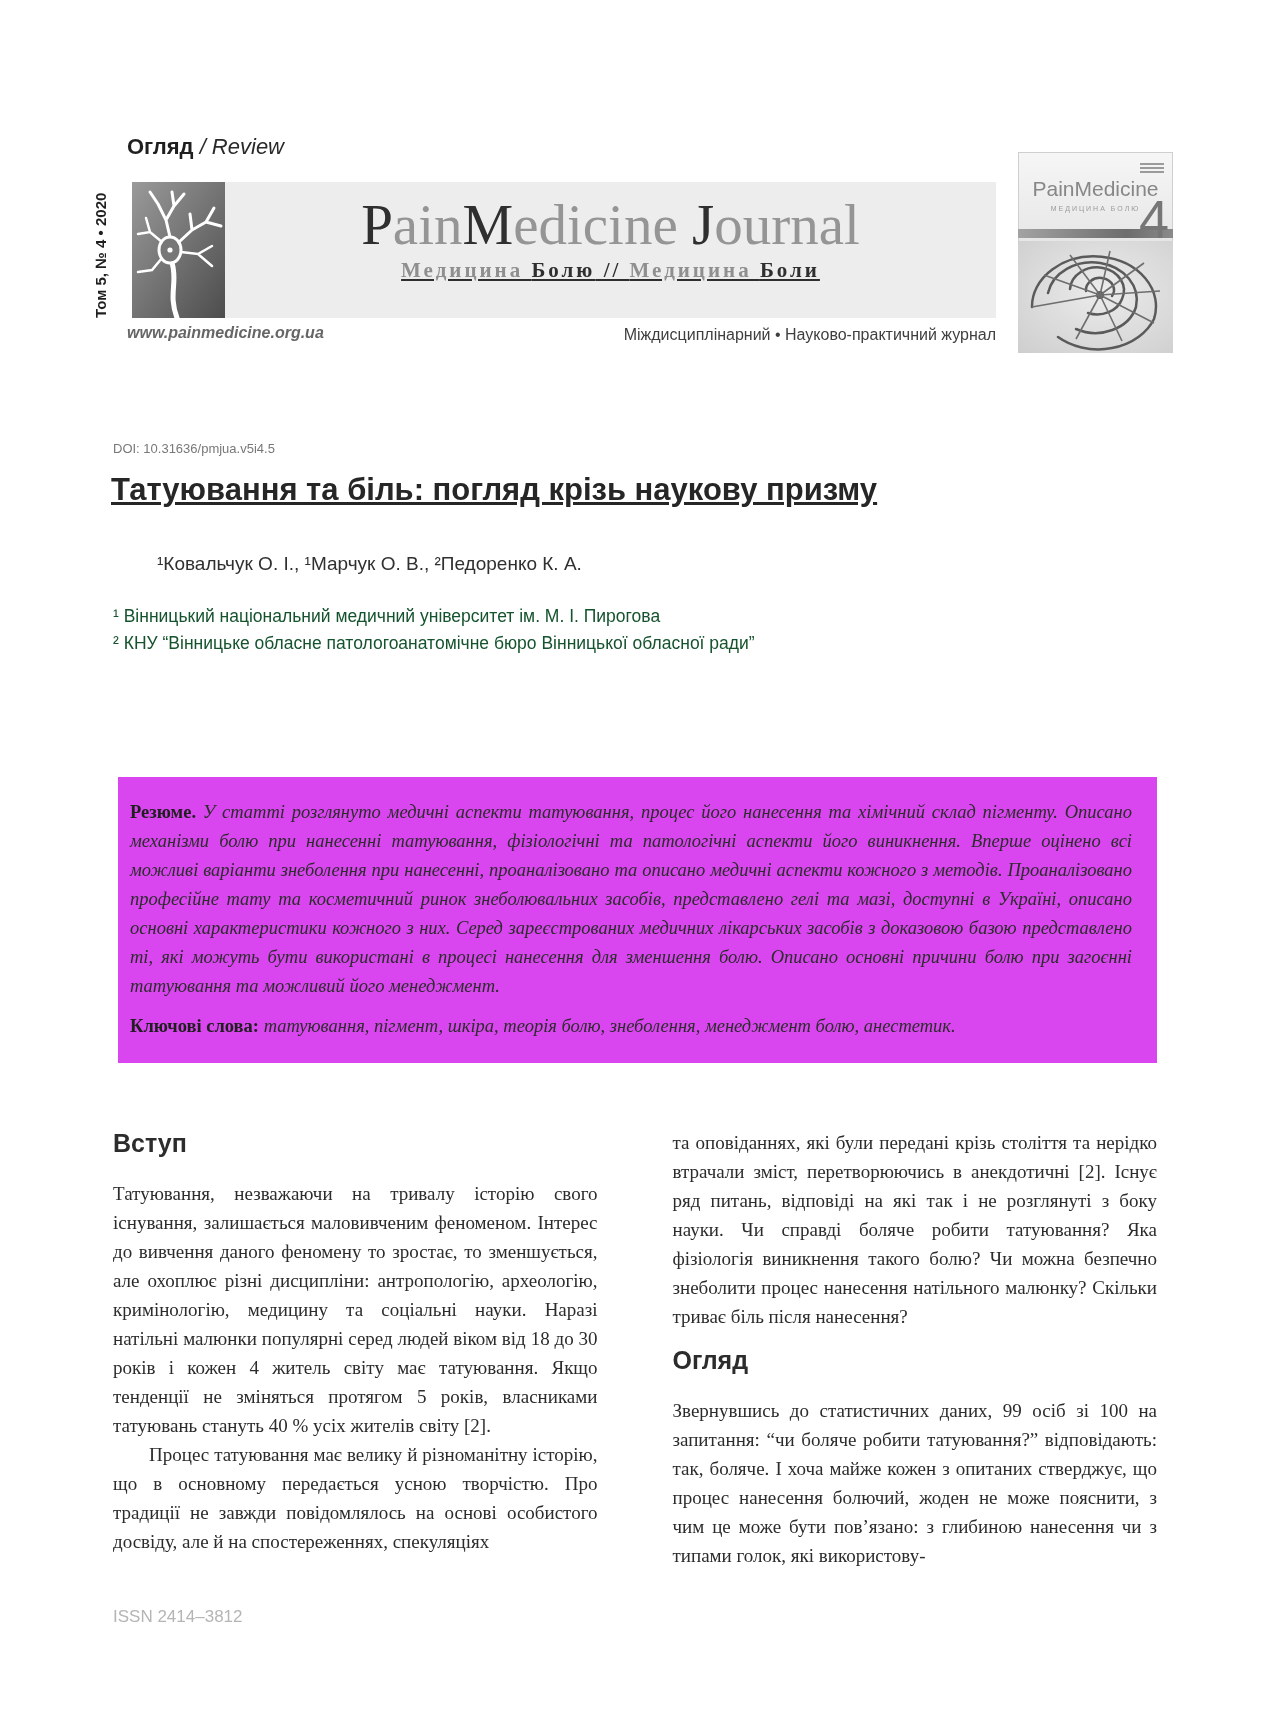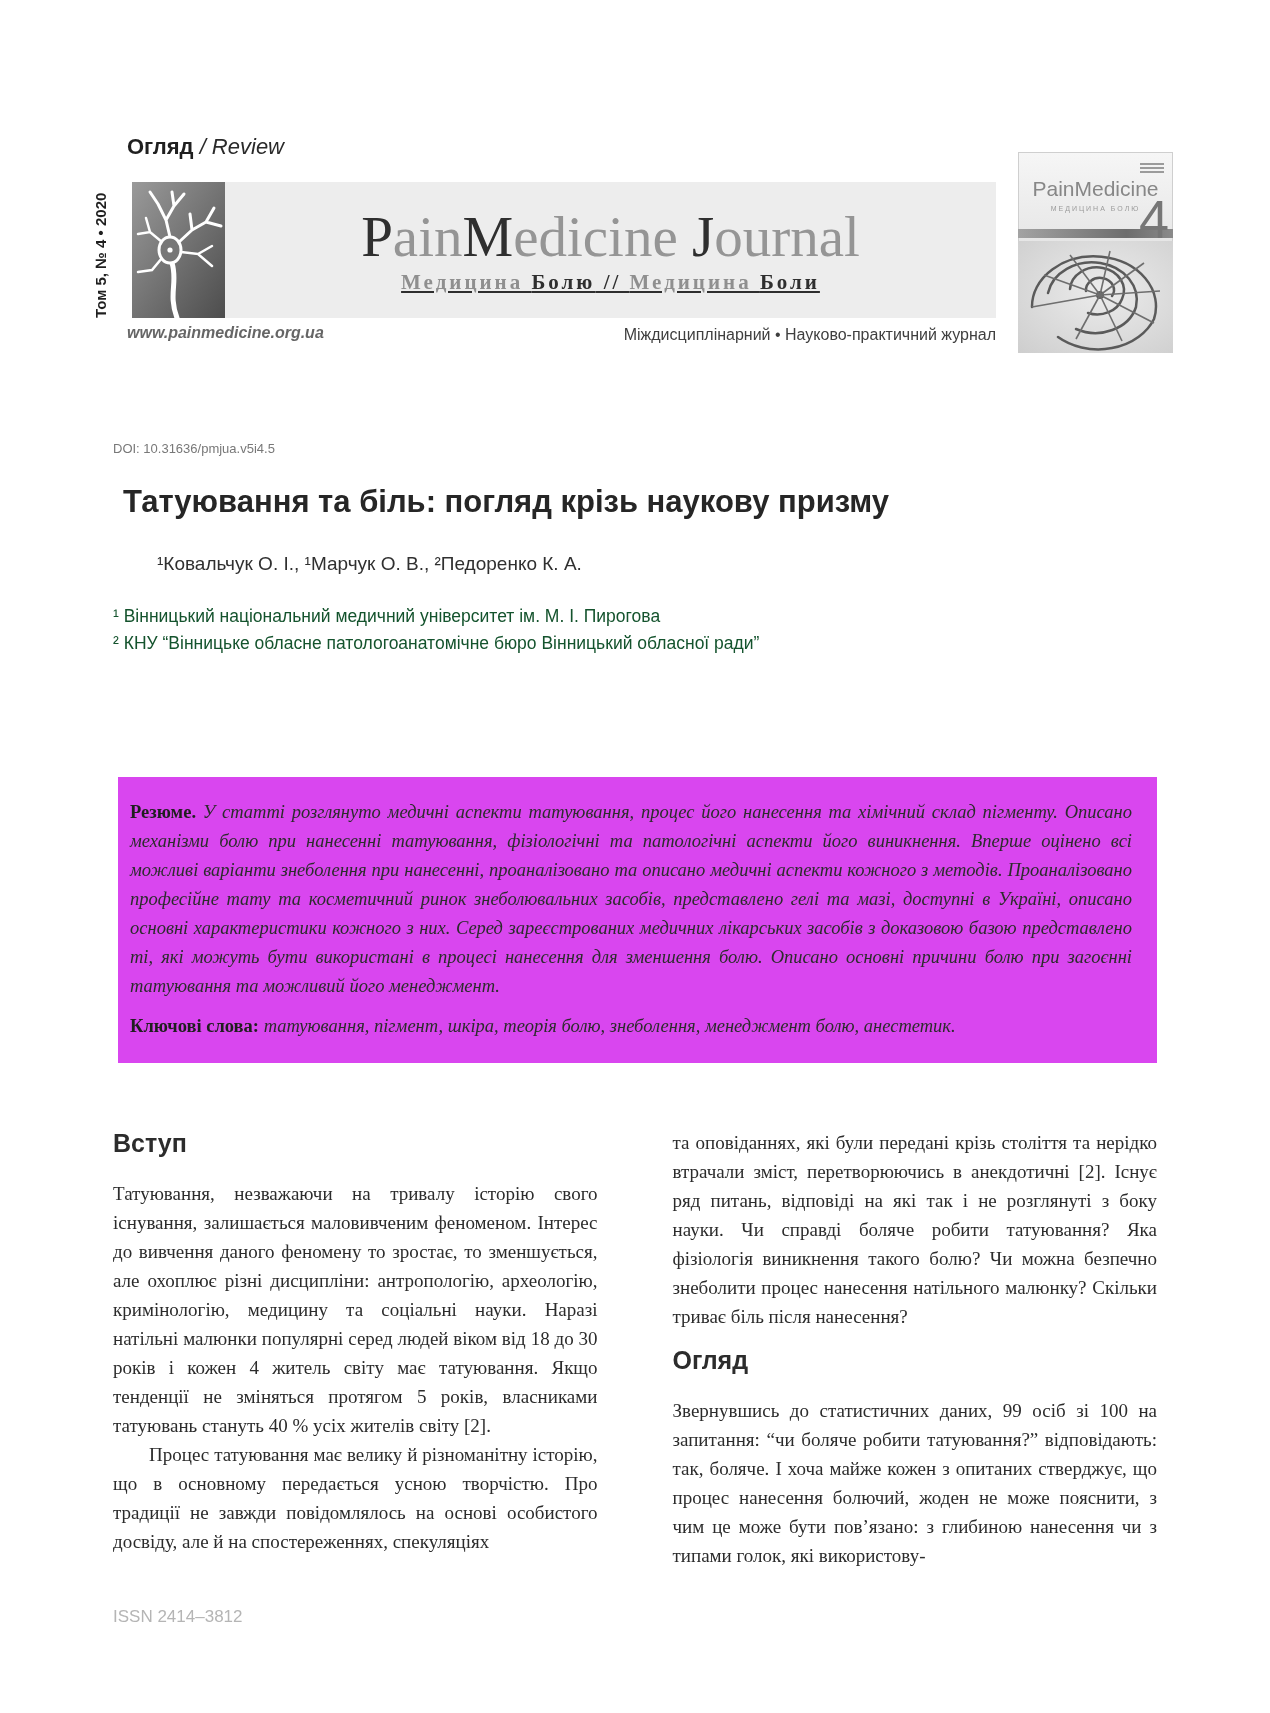--- a/index.html
+++ b/index.html
@@ -16,21 +16,21 @@
   .section-label .sec2 { font-weight:normal; font-style:italic; color:#2a2a2a; }
   .spine {
     position:absolute; left:88px; top:318px; width:140px; height:26px;
     transform:rotate(-90deg); transform-origin:0 0;
     font-family:"Liberation Sans", sans-serif; font-weight:bold; font-size:15px; color:#1f1f1f;
     line-height:26px; white-space:nowrap;
   }
   .band { position:absolute; left:132px; top:182px; width:864px; height:136px; background:#ededed; }
   .neuron { position:absolute; left:0; top:0; width:93px; height:136px; }
   .band-center { position:absolute; left:93px; right:0; top:0; bottom:0; text-align:center; }
-  .journal-title { margin-top:24px; font-size:57px; line-height:62px; font-family:"Liberation Serif", serif; }
+  .journal-title { margin-top:12px; font-size:57px; line-height:62px; font-family:"Liberation Serif", serif; }
   .t-dark { color:#2f2f2f; } .t-gray { color:#959595; }
   .journal-subtitle { margin-top:2px; font-size:21px; font-weight:bold; letter-spacing:3px;text-decoration:underline; }
   .s-gray { color:#8f8f8f; } .s-dark { color:#2f2f2f; }
   .website {
     position:absolute; left:127px; top:324px;
     font-family:"Liberation Sans", sans-serif; font-style:italic; font-weight:bold; font-size:16px; color:#666;
   }
   .journal-type {
     position:absolute; top:326px; right:274px;
     font-family:"Liberation Sans", sans-serif; font-size:16px; color:#3f3f3f;
@@ -49,22 +49,22 @@
   .cover-subtitle { position:absolute; top:53px; left:0; width:100%; text-align:center;
     font-family:"Liberation Sans", sans-serif; font-size:7px; letter-spacing:2px; color:#9a9a9a; }
   .cover-band { position:absolute; top:77px; left:0; right:0; height:9px;
     background:linear-gradient(90deg,#a3a3a3,#6d6d6d 70%,#8a8a8a); }
   .cover-issue { position:absolute; top:40px; right:4px;
     font-family:"Liberation Sans", sans-serif; font-size:54px; line-height:54px; color:#767676; }
   .cover-nautilus { position:absolute; left:0; bottom:0; width:155px; height:112px; }
   
   .doi { position:absolute; left:113px; top:441px;
     font-family:"Liberation Sans", sans-serif; font-size:13px; color:#787878; }
-  .title { position:absolute; left:111px; top:472px; margin:12px;
-    font-family:"Liberation Sans", sans-serif; font-size:31px; font-weight:bold; color:#262626; }
+  .title { position:absolute; left:111px; top:472px; margin:0;
+    font-family:"Liberation Sans", sans-serif; font-size:31px; font-weight:bold; color:#262626;text-decoration:underline; }
   .authors { position:absolute; left:113px; top:553px;
     font-family:"Liberation Sans", sans-serif; font-size:19px; color:#303030;margin-left:44px; }
   .affiliations { position:absolute; left:113px; top:603px;
     font-family:"Liberation Sans", sans-serif; font-size:17.5px; color:#14532d; line-height:27px; }
   
   .abstract-box { position:absolute; left:118px; top:777px; width:1039px;
     background:#d946ef; padding:21px 25px 22px 12px; box-sizing:border-box; }
   .abstract-p { margin:0; font-size:18.5px; line-height:29px; text-align:justify; font-style:italic; color:#2c2c2c; }
   .abstract-p .lbl, .keywords-p .lbl { font-style:normal; font-weight:bold; color:#1f1f1f; }
   .keywords-p { margin:11px 0 0 0; font-size:18.5px; line-height:29px; font-style:italic; color:#2c2c2c; }
@@ -161,21 +161,21 @@
   </div>
 
   <div class="website">www.painmedicine.org.ua</div>
   <div class="journal-type">Міждисциплінарний • Науково-практичний журнал</div>
 
   <div class="doi">DOI: 10.31636/pmjua.v5i4.5</div>
   <h1 class="title">Татуювання та біль: погляд крізь наукову призму</h1>
   <div class="authors">¹Ковальчук О. І., ¹Марчук О. В., ²Педоренко К. А.</div>
   <div class="affiliations">
     <div>¹ Вінницький національний медичний університет ім. М. І. Пирогова</div>
-    <div>² КНУ “Вінницьке обласне патологоанатомічне бюро Вінницький обласної ради”</div>
+    <div>² КНУ “Вінницьке обласне патологоанатомічне бюро Вінницької обласної ради”</div>
   </div>
 
   <div class="abstract-box">
     <p class="abstract-p">
       <span class="lbl">Резюме.</span>
       <span>У статті розглянуто медичні аспекти татуювання, процес його нанесення та хімічний склад пігменту. Описано механізми болю при нанесенні татуювання, фізіологічні та патологічні аспекти його виникнення. Вперше оцінено всі можливі варіанти знеболення при нанесенні, проаналізовано та описано медичні аспекти кожного з методів. Проаналізовано професійне тату та косметичний ринок знеболювальних засобів, представлено гелі та мазі, доступні в Україні, описано основні характеристики кожного з них. Серед зареєстрованих медичних лікарських засобів з доказовою базою представлено ті, які можуть бути використані в процесі нанесення для зменшення болю. Описано основні причини болю при загоєнні татуювання та можливий його менеджмент.</span>
     </p>
     <p class="keywords-p">
       <span class="lbl">Ключові слова:</span>
       <span>татуювання, пігмент, шкіра, теорія болю, знеболення, менеджмент болю, анестетик.</span>

